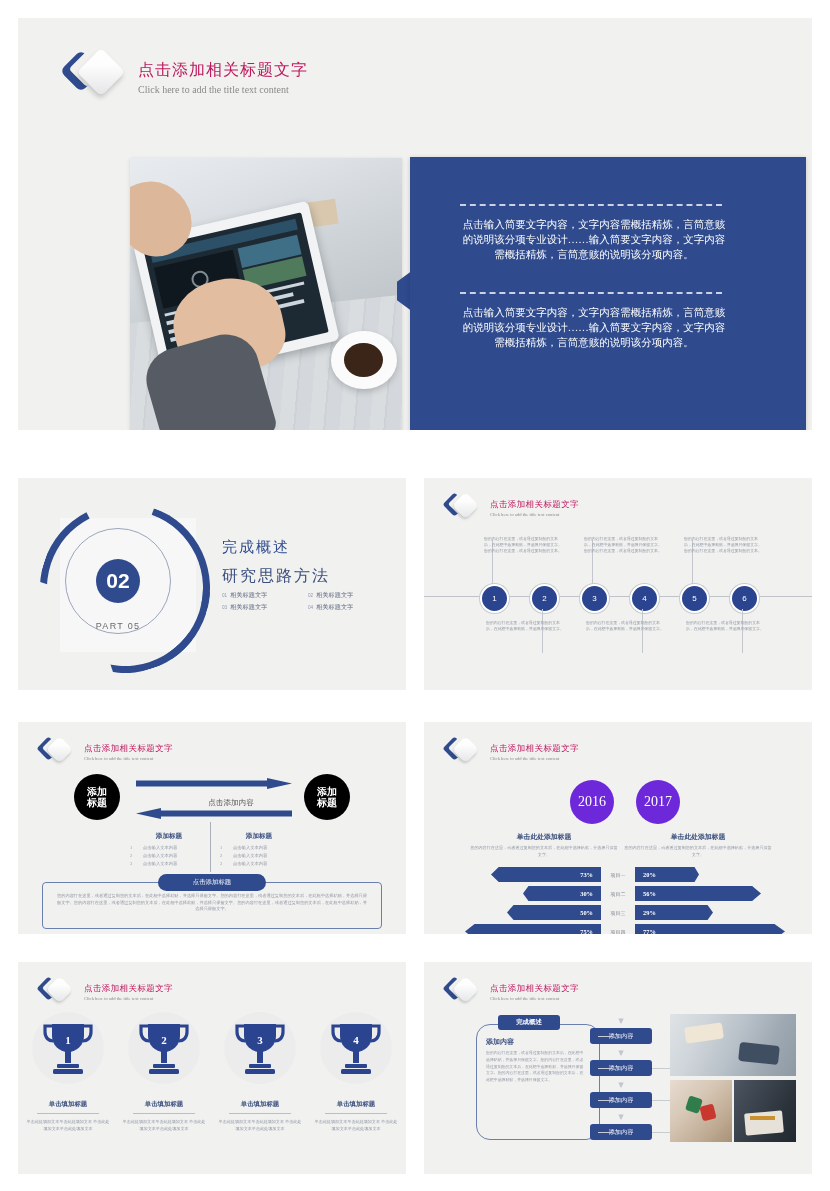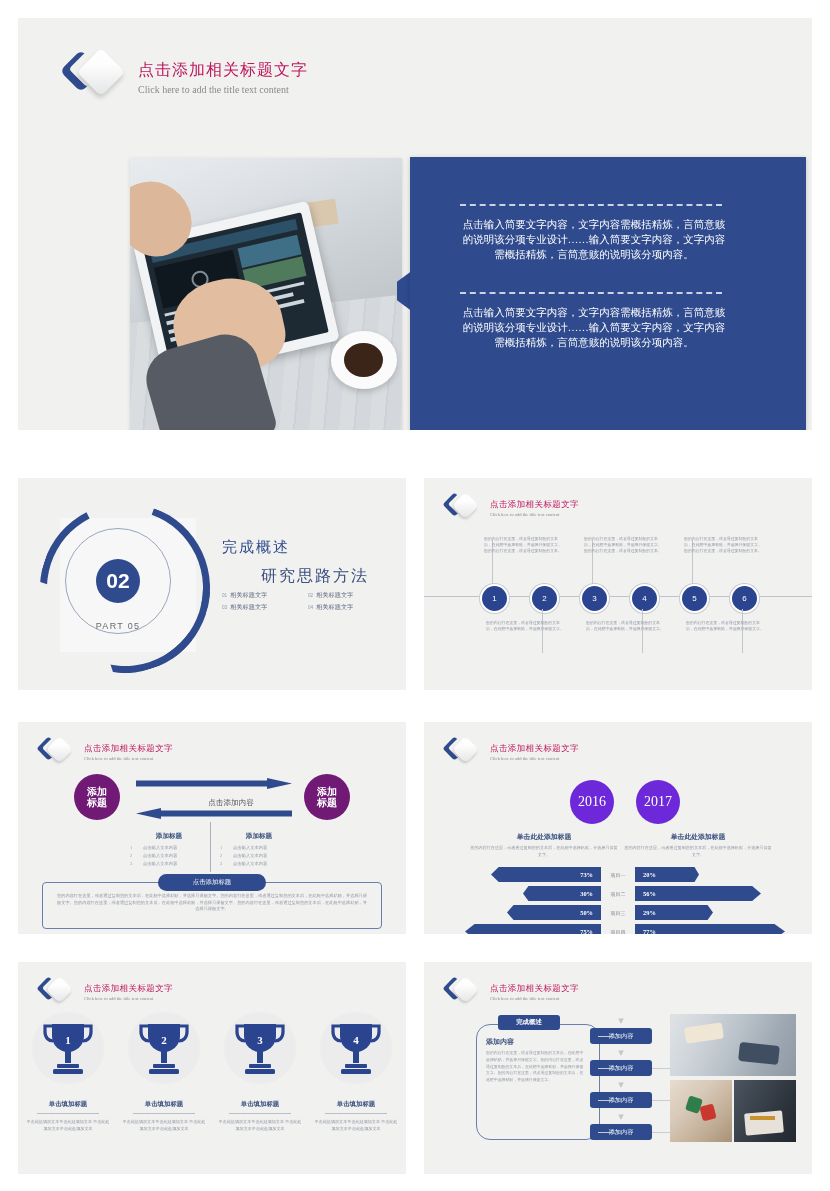--- a/index.html
+++ b/index.html
@@ -97,40 +97,40 @@
           clip-path:polygon(78% 42%,100% 42%,100% 92%,78% 92%);}
   .arc.a4{border-bottom-color:#2f4b8e;transform:rotate(-18deg);
           clip-path:polygon(28% 58%,78% 58%,78% 100%,28% 100%);}
   #s2-dot{position:absolute;left:56px;top:56px;width:44px;height:44px;background:#2f4b8e;border-radius:50%;
           display:flex;align-items:center;justify-content:center;color:#fff;font-size:21px;font-weight:bold;}
   #s2-part{position:absolute;left:44px;top:118px;width:68px;text-align:center;color:#6b6b6b;
           font-size:9px;letter-spacing:1.3px;}
   #s2-right{position:absolute;left:204px;top:60px;width:170px;}
   .s2-t1{font-family:"Liberation Serif","DejaVu Serif",serif;font-size:15px;color:#2f4b8e;letter-spacing:2px;}
   .s2-t2{font-family:"Liberation Serif","DejaVu Serif",serif;font-size:16px;color:#3a4f7d;
-         letter-spacing:2px;margin-top:9px;margin-left:39px;}
+         letter-spacing:2px;margin-top:9px;}
   .s2-grid{display:flex;flex-wrap:wrap;width:172px;margin-top:4px;}
   .s2-it{width:50%;display:flex;align-items:center;margin-bottom:3px;}
   .s2-no{font-size:4.6px;color:#8e98ad;margin-right:3px;}
   .s2-lb{font-family:"Liberation Serif","DejaVu Serif",serif;font-size:6.2px;color:#5f6a80;}
 
   
   #slide3{top:478px;height:212px;}
   .s3-hdr{position:absolute;left:22px;top:14px;}
   #tl-line{position:absolute;left:0;top:118px;width:388px;height:1px;background:#bfc3c9;}
   .tl-node{position:absolute;top:106px;width:25px;height:25px;border-radius:50%;background:#2b4490;
            border:2.5px solid #fff;box-shadow:0 0 0 1px #c7cbd2;color:#fff;font-size:8px;
            display:flex;align-items:center;justify-content:center;}
   .tl-leg{position:absolute;width:1px;background:#c3c7cd;}
   .tl-txt{position:absolute;width:78px;font-family:"Liberation Serif","DejaVu Serif",serif;
           font-size:3.9px;line-height:1.55;color:#8d93a0;}
 
   
   #slide4{top:722px;height:212px;}
-  .s4-circ{position:absolute;width:46px;height:46px;border-radius:50%;background:#701a75;color:#fff;
+  .s4-circ{position:absolute;width:46px;height:46px;border-radius:50%;background:#000000;color:#fff;
            display:flex;flex-direction:column;align-items:center;justify-content:center;
            font-family:"Liberation Serif","DejaVu Serif",serif;font-size:10px;line-height:1.15;font-weight:bold;}
   .s4-arrow{position:absolute;height:11px;background:#2f4b8e;}
   .s4-arrow.right{clip-path:polygon(0 22%,84% 22%,84% 0,100% 50%,84% 100%,84% 78%,0 78%);}
   .s4-arrow.left{clip-path:polygon(100% 22%,16% 22%,16% 0,0 50%,16% 100%,16% 78%,100% 78%);}
   #s4-mid{position:absolute;left:168px;top:76px;width:90px;text-align:center;
           font-family:"Liberation Serif","DejaVu Serif",serif;font-size:7.6px;color:#555;}
   #s4-vdiv{position:absolute;left:192px;top:100px;width:1px;height:50px;background:#aab0bb;}
   .s4-col{position:absolute;top:110px;width:78px;}
   .s4-col .h{font-family:"Liberation Serif","DejaVu Serif",serif;font-size:6.6px;color:#3a4f7d;

